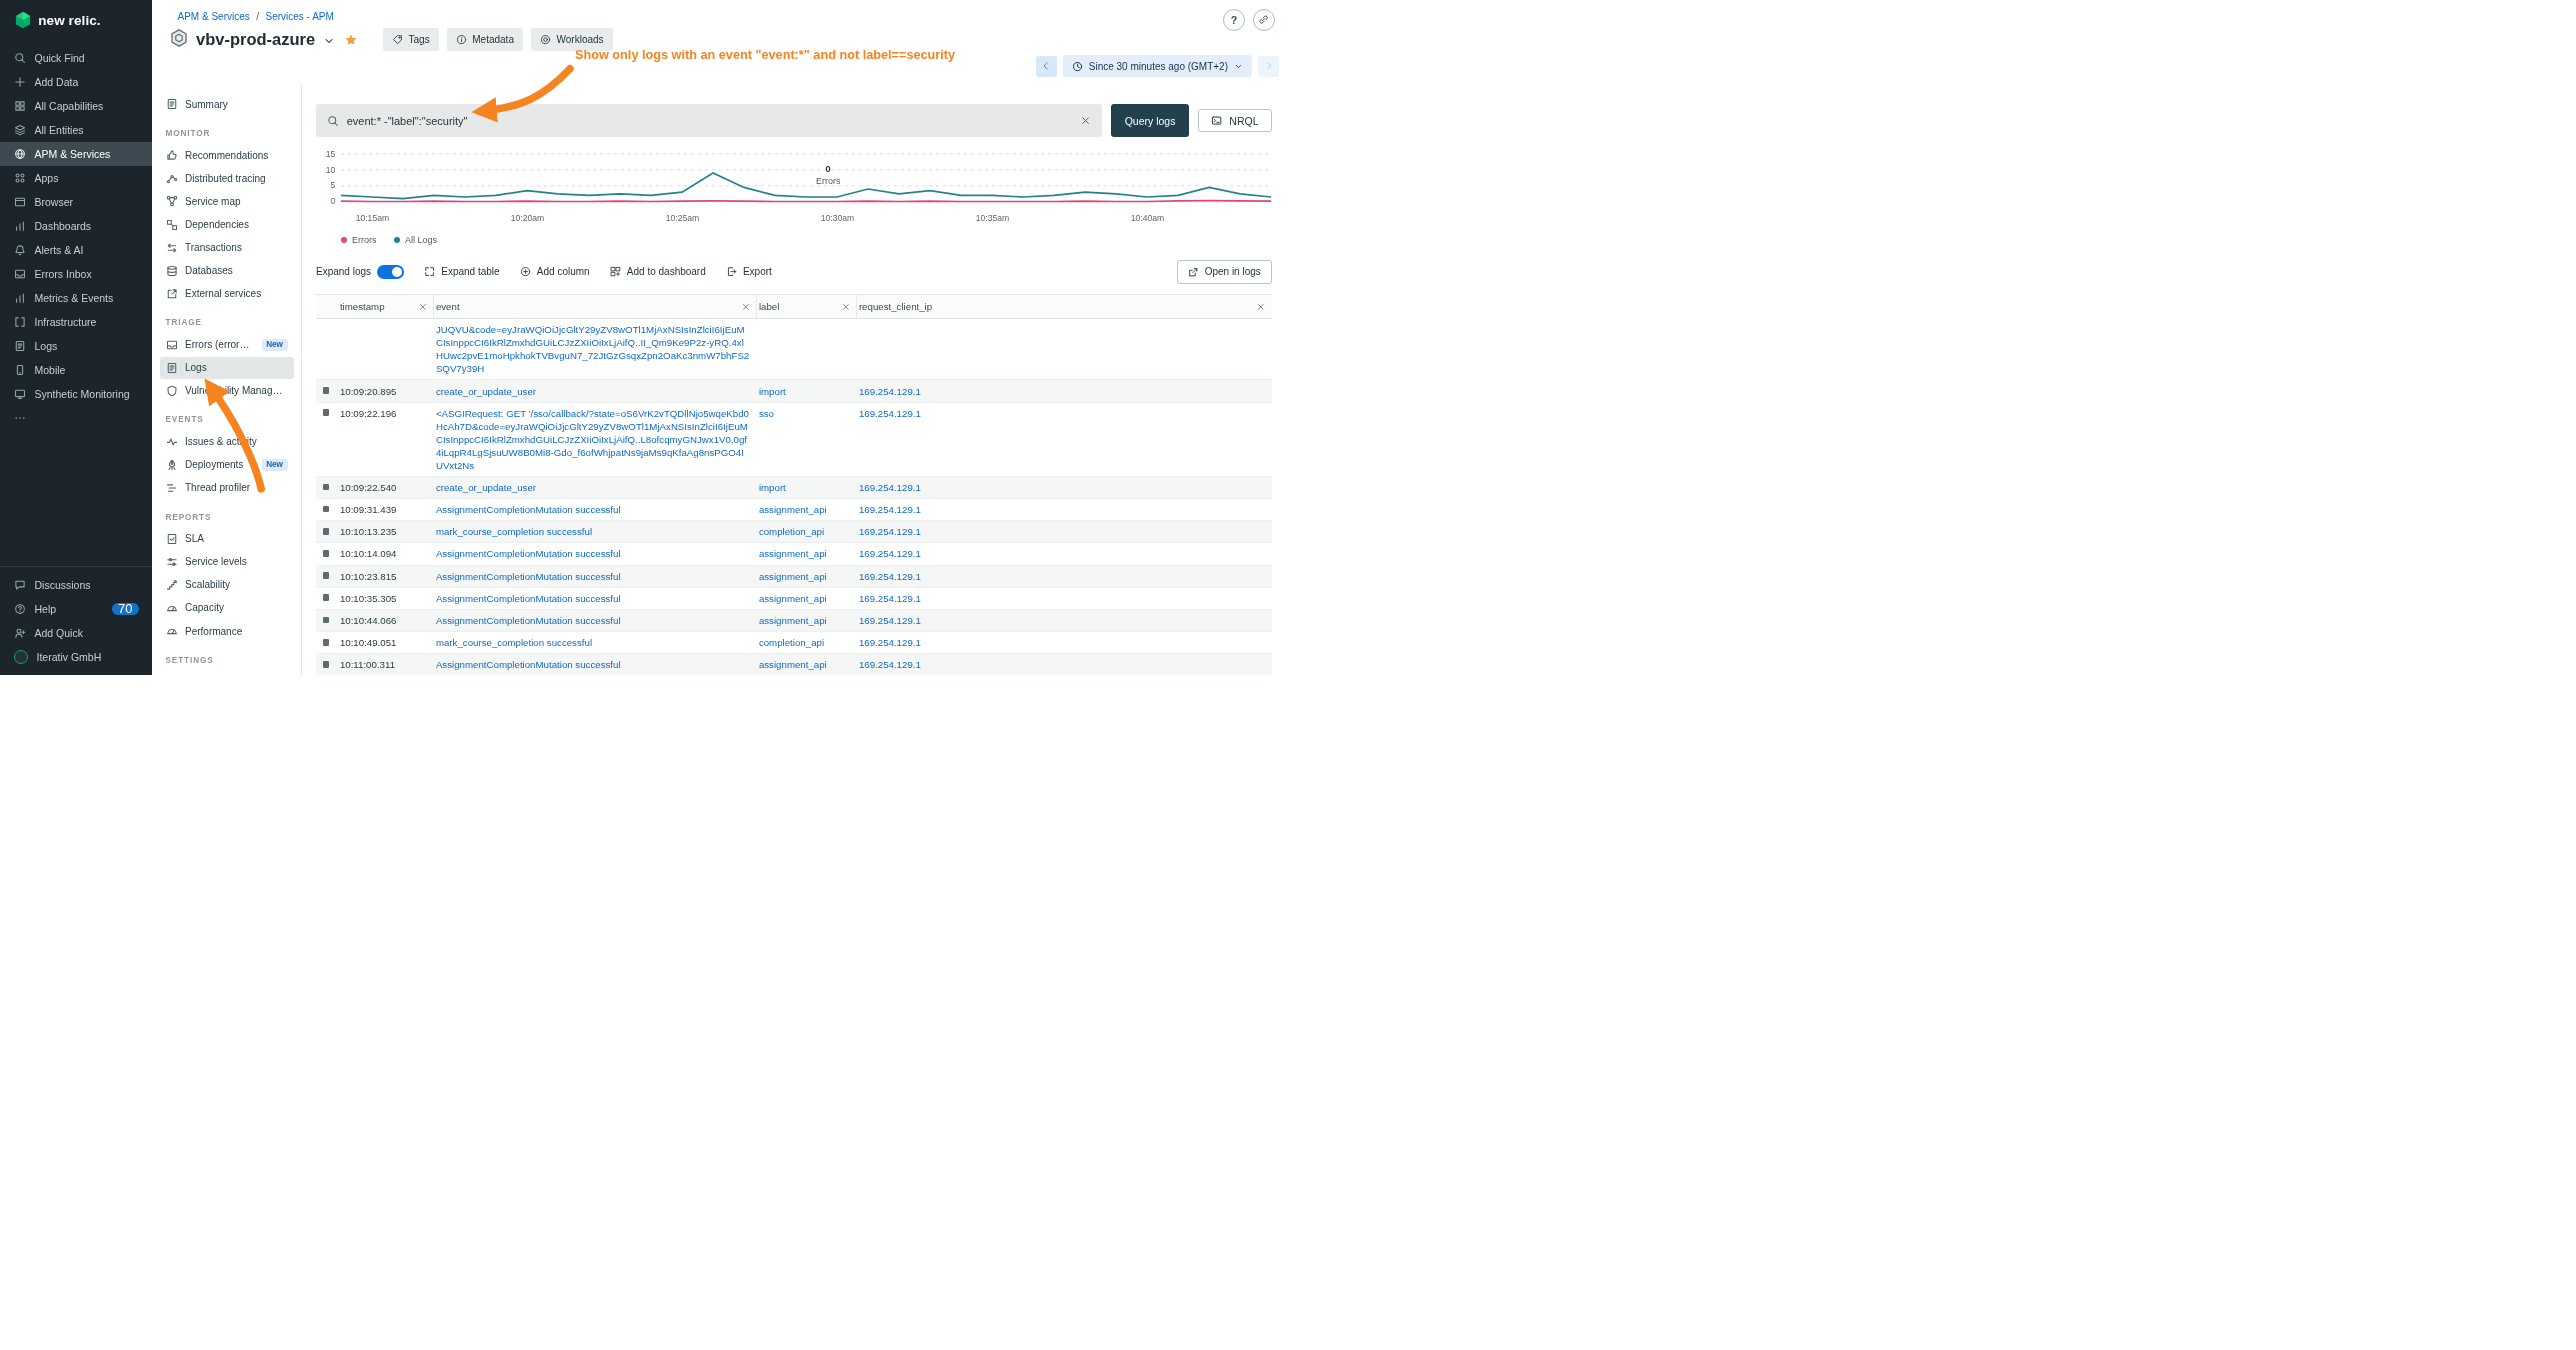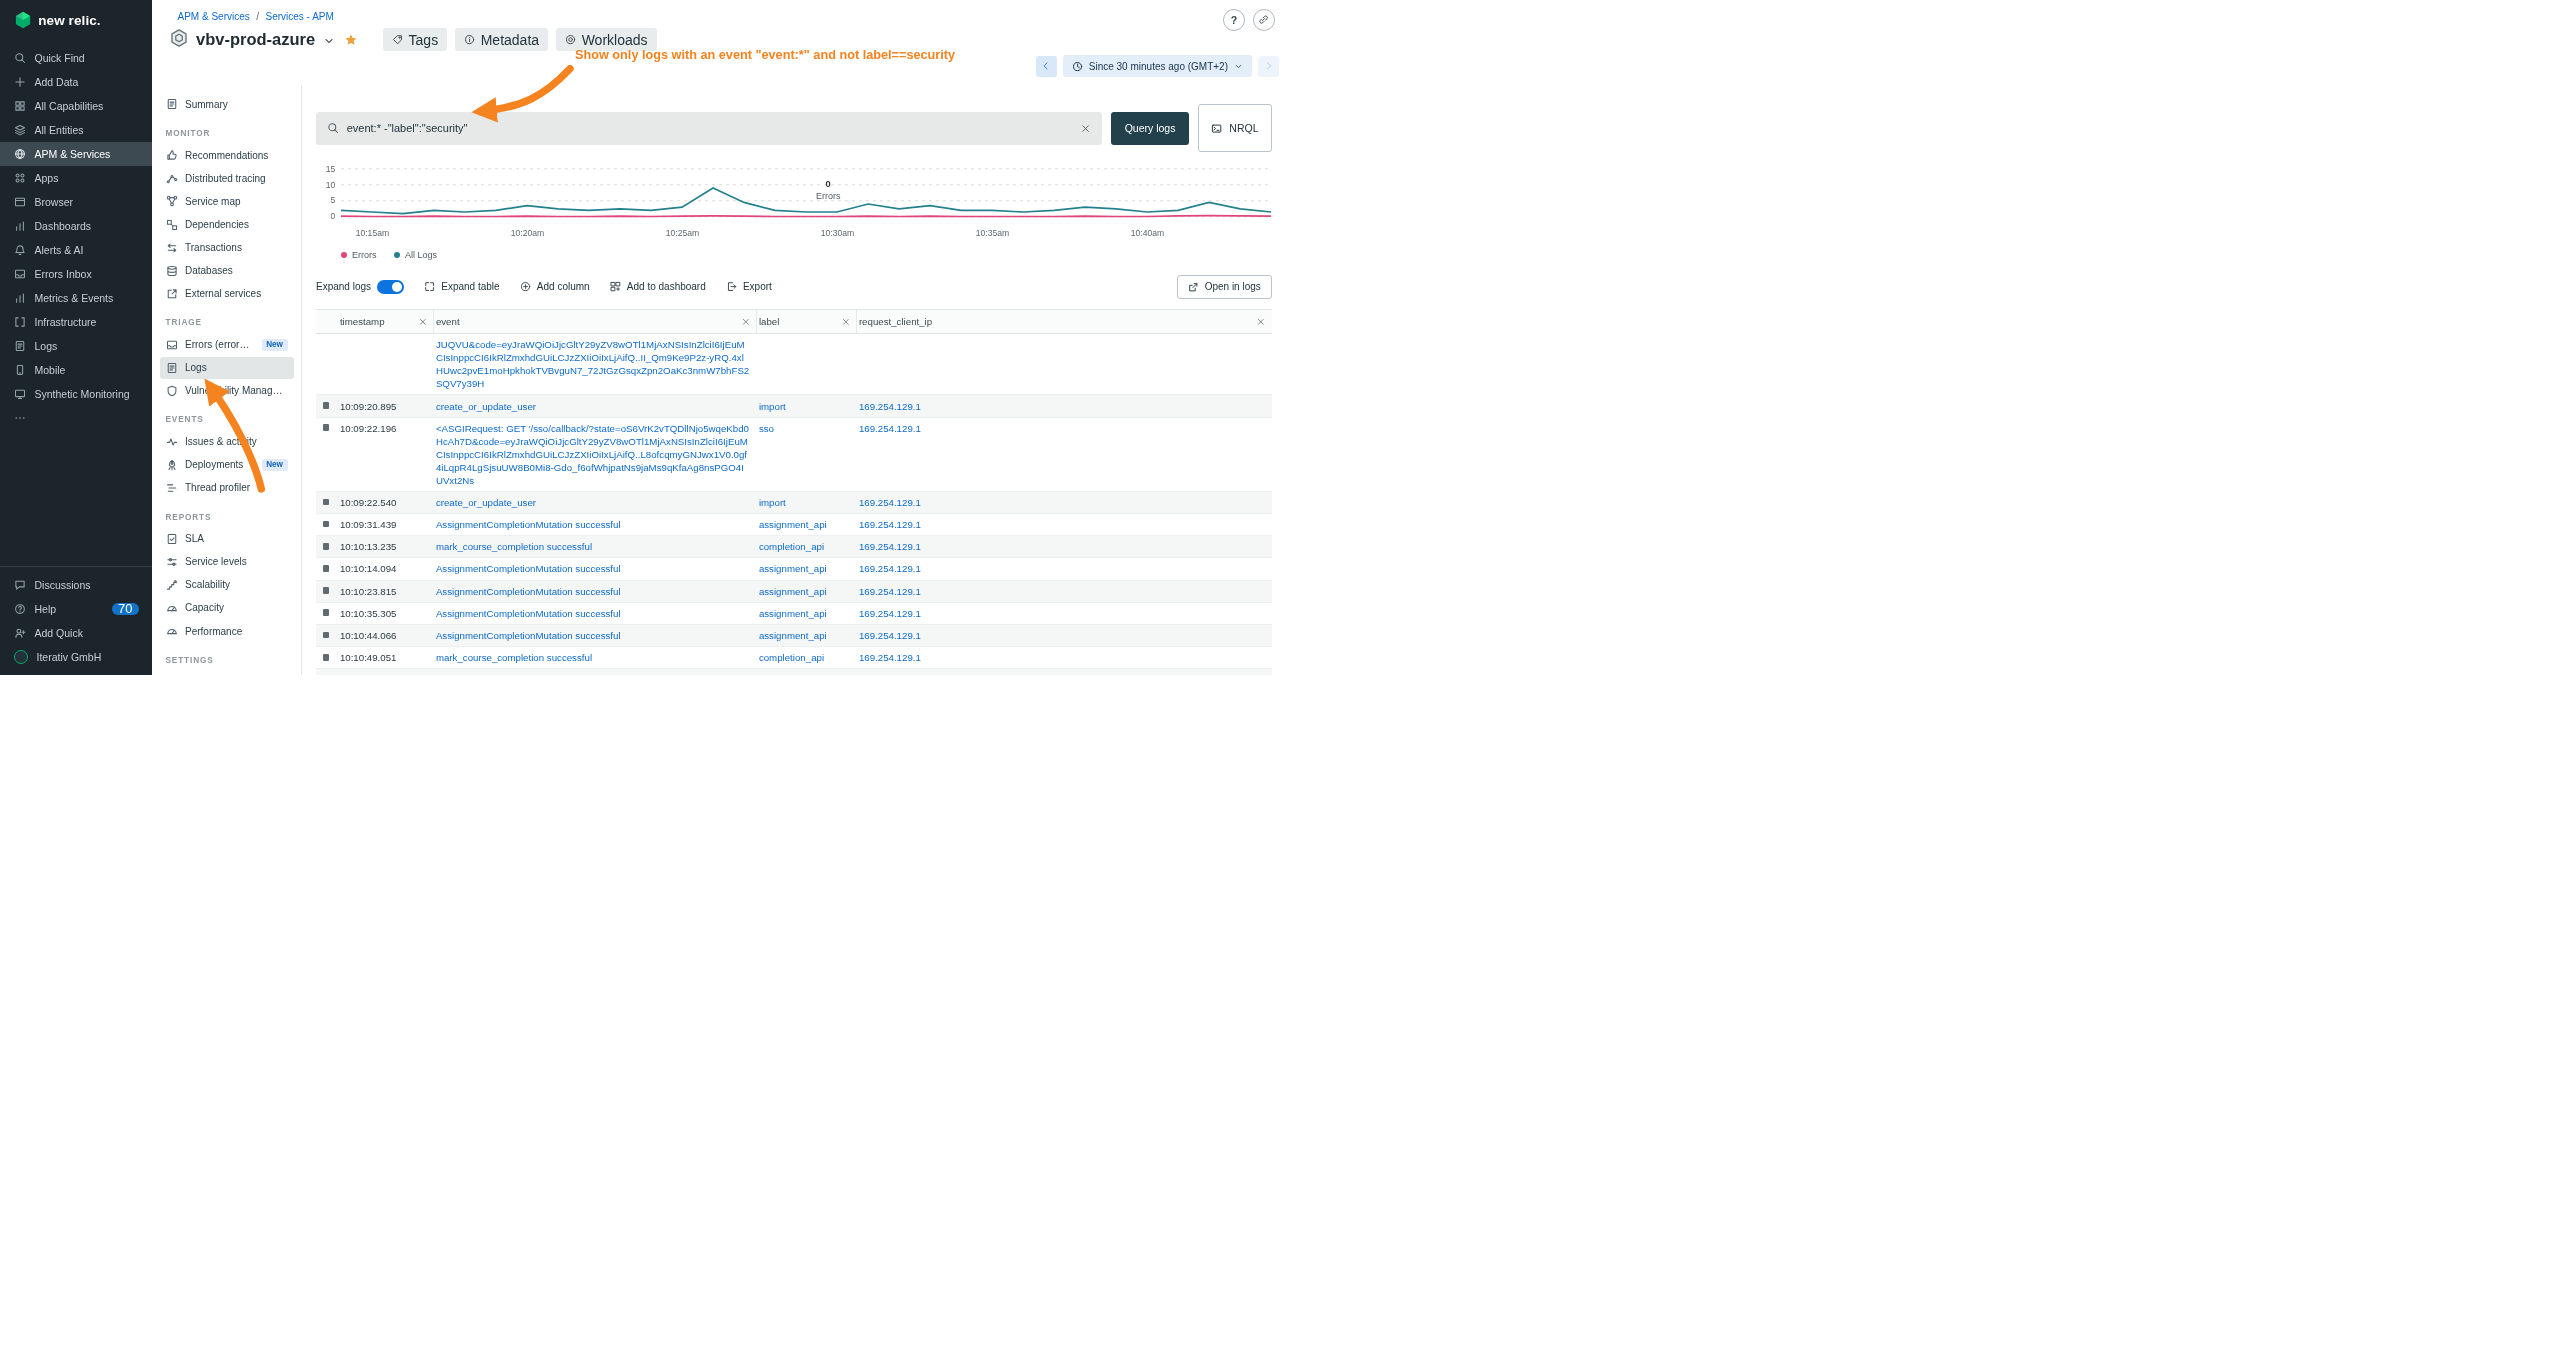--- a/index.html
+++ b/index.html
@@ -30,21 +30,21 @@
   .hdr { height:85px; position:relative; padding:10.5px 15px 0 16.5px; background:#fff; flex-shrink:0; }
   .crumb { font-size:10px; margin-left:9px; }
   .crumb a { color:#0D6ACB; text-decoration:none; cursor:pointer; }
   .crumb-sep { color:#5B676D; margin:0 3.7px; }
   .title-row { display:flex; align-items:center; gap:7.5px; margin-top:6.7px; }
   .title { font-size:16.5px; font-weight:700; color:#222D33; }
   .title-caret { color:#222D33; margin-top:3px; }
   .star { color:#F0A13C; margin-left:1.5px; }
   .star .ic { width:14px; height:14px; }
   .pills { display:flex; gap:8.2px; margin-left:18px; }
-  .pill { display:flex; align-items:center; gap:5.2px; background:#E9ECEC; border-radius:3px; height:22.4px; padding:0 9px; font-size:14px; color:#22353C; cursor:pointer; }
+  .pill { display:flex; align-items:center; gap:5.2px; background:#E9ECEC; border-radius:3px; height:22.4px; padding:0 9px; font-size:10px; color:#22353C; cursor:pointer; }
   .pill .ic { width:11.2px; height:11.2px; color:#3C4A52; }
   .hdr-top-right { position:absolute; top:9px; right:13.5px; display:flex; gap:7.5px; }
   .circle-btn { width:22px; height:22px; border:1.1px solid #AEBAC0; border-radius:50%; display:flex; align-items:center; justify-content:center; color:#39474E; font-weight:700; font-size:10.5px; cursor:pointer; background:#fff; }
   .circle-btn .ic { width:11.2px; height:11.2px; }
   .time-row { position:absolute; top:55px; right:9px; display:flex; align-items:center; gap:6px; }
   .chev-btn { width:21px; height:21px; background:#D8E8F8; border-radius:3px; color:#1874CD; display:flex; align-items:center; justify-content:center; cursor:pointer; }
   .chev-btn.pale { background:#EDF4FB; color:#9EC2E6; }
   .chev-btn .ic { width:9.7px; height:9.7px; }
   .time-pill { display:flex; align-items:center; gap:6px; background:#E4EEF9; border-radius:3px; height:22.4px; padding:0 9px; font-size:10px; color:#16324F; cursor:pointer; }
   .time-pill .ic { width:11.2px; height:11.2px; }
@@ -63,21 +63,21 @@
 
   
   .main { flex:1; min-width:0; padding:19.4px 16.5px 0 14px; position:relative; background:#fff; }
   .qrow { display:flex; gap:9px; align-items:center; }
   .qinput { flex:1; background:#E7E9E9; border-radius:3px; height:33px; display:flex; align-items:center; padding:0 10.5px; gap:8.2px; cursor:text; }
   .qinput .ic { color:#55646B; }
   .qtext { font-size:11px; color:#22353C; flex:1; }
   .qx { cursor:pointer; color:#39474E; }
   .qx .ic { width:11.2px; height:11.2px; }
   .btn-dark { background:#22414C; color:#fff; border-radius:3px; height:33px; padding:0 14px; font-size:10.5px; display:flex; align-items:center; cursor:pointer; white-space:nowrap; }
-  .btn-light { background:#fff; border:0.7px solid #B9C5C9; border-radius:3px; height:48px; padding:0 12px; display:flex; align-items:center; gap:6.7px; font-size:10.5px; color:#22353C; cursor:pointer; white-space:nowrap; }
+  .btn-light { background:#fff; border:0.7px solid #B9C5C9; border-radius:3px; height:23px; padding:0 12px; display:flex; align-items:center; gap:6.7px; font-size:10.5px; color:#22353C; cursor:pointer; white-space:nowrap; }
   .btn-light .ic { width:11.2px; height:11.2px; }
 
   .count-row { display:flex; align-items:center; margin-top:13.5px; }
   .count { font-size:12px; font-weight:700; color:#222D33; }
   .dots { margin-left:auto; color:#53626B; font-size:12.7px; letter-spacing:1.5px; cursor:pointer; margin-right:4.5px; }
 
   .chart { margin-top:12px; position:relative; padding-left:25.4px; }
   .yaxis { position:absolute; left:0; top:0; width:19.4px; height:60px; }
   .ylab { position:absolute; right:0; font-size:8.6px; color:#5C686D; }
   .plot { position:relative; height:60px; }

